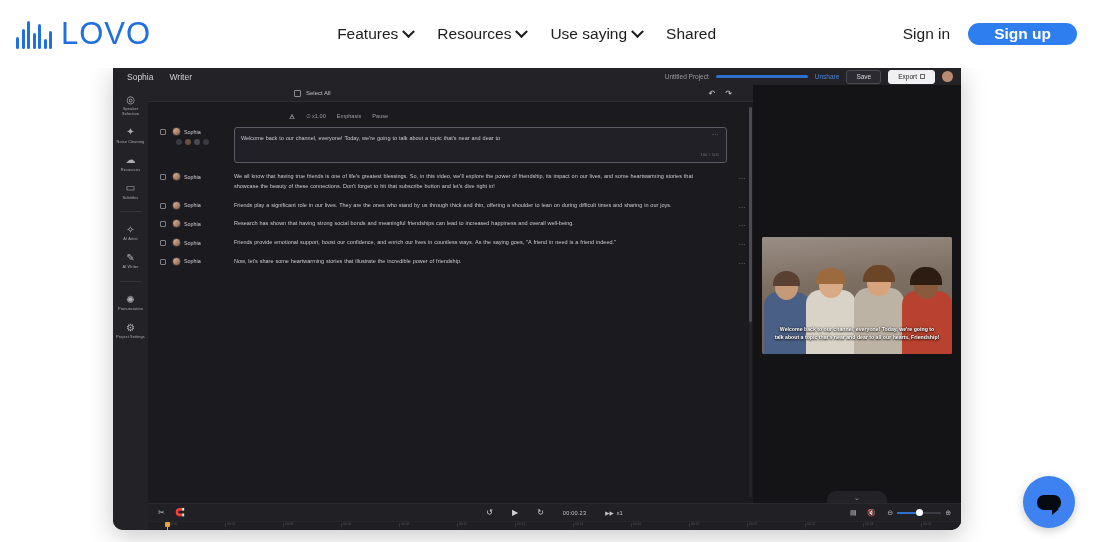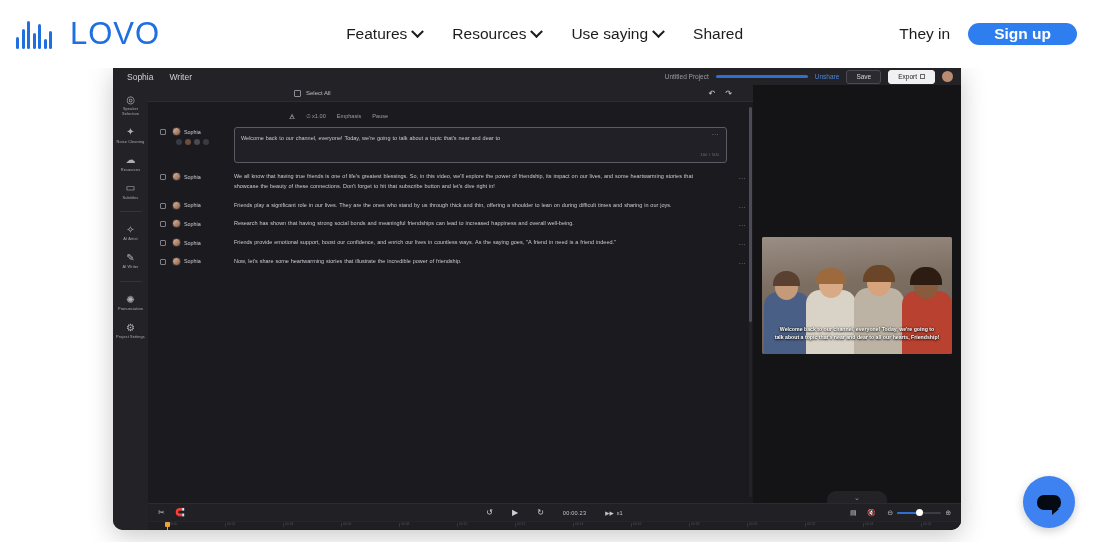--- a/index.html
+++ b/index.html
@@ -9,35 +9,35 @@
     font-family: "Liberation Sans", sans-serif;
     overflow: hidden;
   }
   .page { position: relative; width: 1093px; height: 542px; background:#fff; }
 
   
   .nav {
     position: absolute; left:0; top:0; width:1093px; height:68px;
     display:flex; align-items:center; background:#fff; z-index: 20;
   }
-  .brand { display:flex; align-items:center; gap:18px; margin-left:16px; }
+  .brand { display:flex; align-items:center; gap:9px; margin-left:16px; }
   .brand-mark { display:flex; align-items:flex-end; gap:2.5px; height:30px; }
   .brand-mark i { display:block; width:3px; background:#1f6fe0; border-radius:1.5px; }
   .brand-mark i:nth-child(1){height:12px;}
   .brand-mark i:nth-child(2){height:20px;}
   .brand-mark i:nth-child(3){height:28px;}
   .brand-mark i:nth-child(4){height:16px;}
   .brand-mark i:nth-child(5){height:25px;}
   .brand-mark i:nth-child(6){height:10px;}
   .brand-mark i:nth-child(7){height:18px;}
   .brand-text {
     font-size:31px; color:#1f6fe0; letter-spacing:1px;
     font-family:"Liberation Sans", sans-serif; font-weight:400;
   }
-  .nav-links { display:flex; align-items:center; gap:30px; margin-left:186px; }
+  .nav-links { display:flex; align-items:center; gap:24px; margin-left:186px; }
   .nav-link {
     display:flex; align-items:center; gap:6px;
     font-size:15.5px; color:#1c1c1c; cursor:pointer; white-space:nowrap;
   }
   .chev {
     width:9px; height:9px; border-right:2px solid #1c1c1c; border-bottom:2px solid #1c1c1c;
     transform:rotate(45deg) translate(-2px,-2px);
   }
   .nav-right { margin-left:auto; display:flex; align-items:center; gap:18px; margin-right:16px; }
   .signin { font-size:15.5px; color:#1c1c1c; cursor:pointer; }
@@ -280,21 +280,21 @@
       <div class="nav-link">
         <span>Use saying</span>
         <span class="chev"></span>
       </div>
       <div class="nav-link">
         <span>Shared</span>
       </div>
     </div>
 
     <div class="nav-right">
-      <div class="signin">They in</div>
+      <div class="signin">Sign in</div>
       <button class="signup">Sign up</button>
     </div>
   </div>
 
   <div class="app-shadow"></div>
   <div class="app">
 
     <div class="app-topbar">
       <div class="app-tabs">
         <span>Sophia</span>

